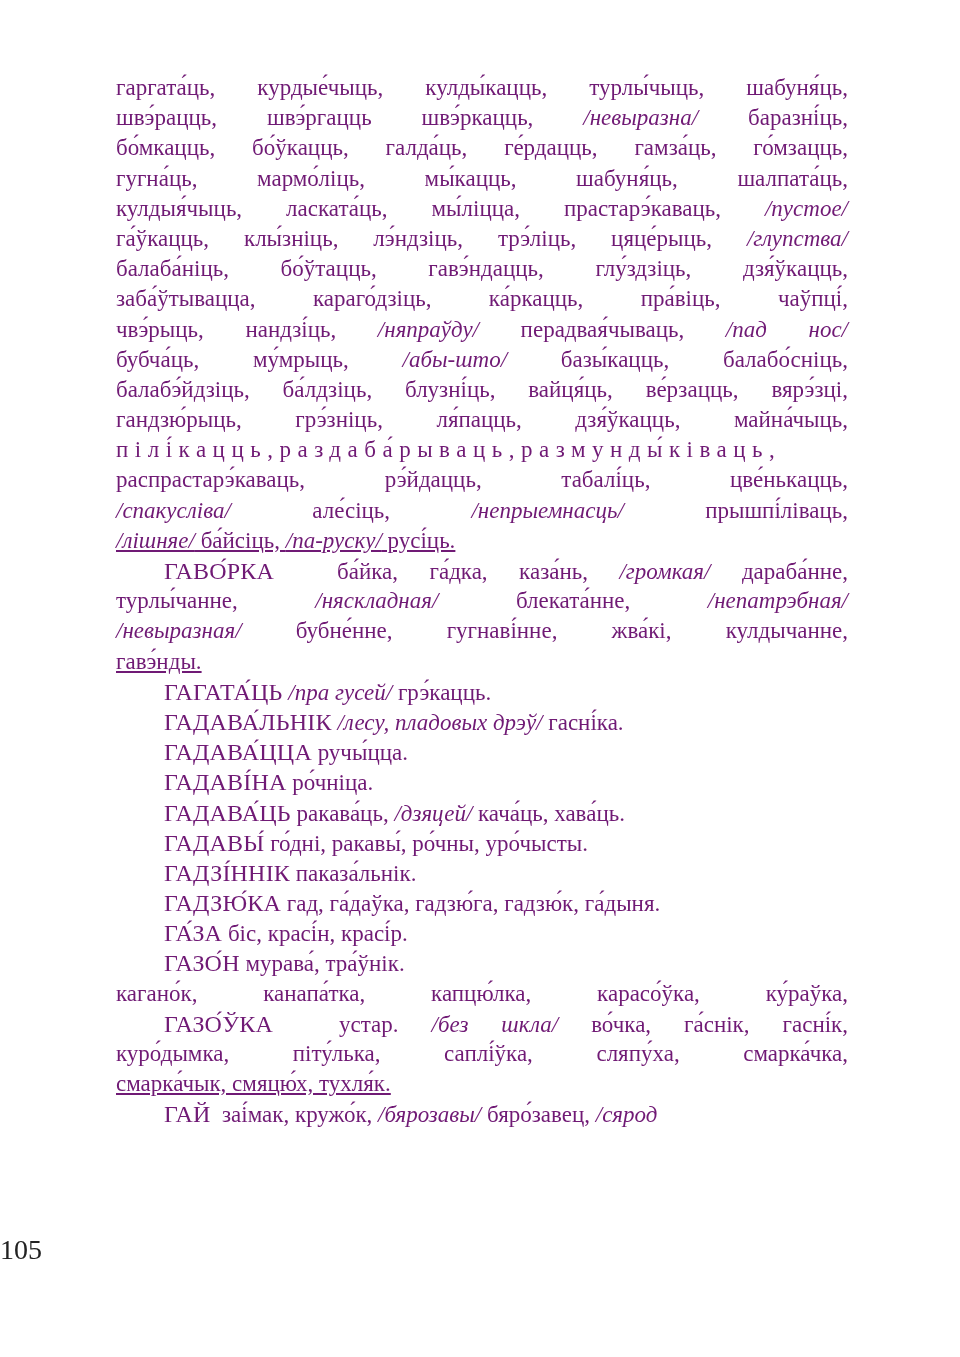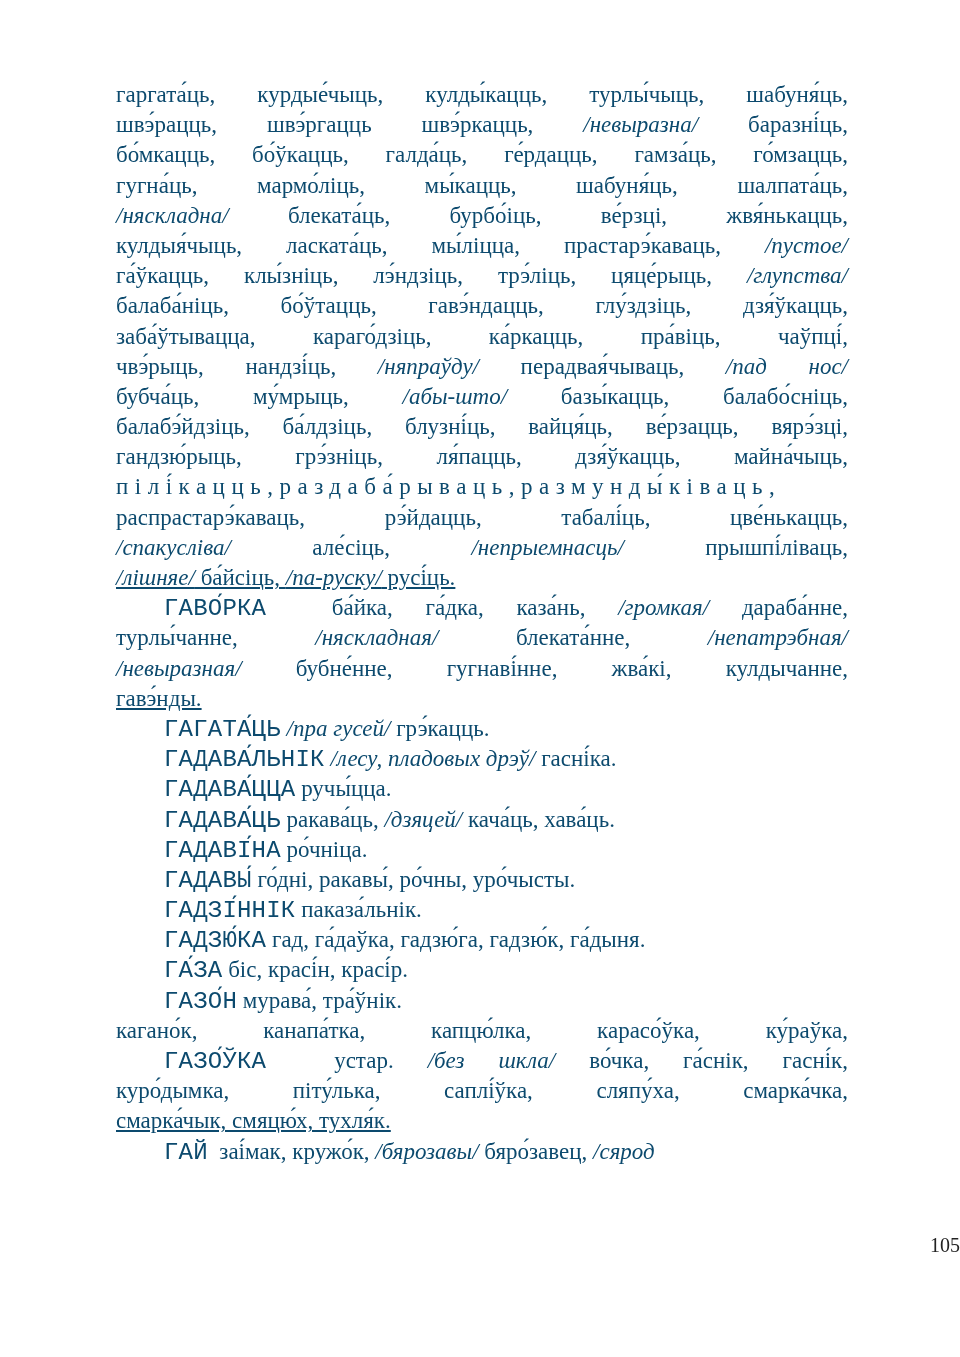--- a/index.html
+++ b/index.html
@@ -1,44 +1,43 @@
 <!DOCTYPE html>
 <html><head>
 <meta charset="utf-8">
 <style>
   html, body { margin: 0; padding: 0; background: #ffffff; }
   body { width: 960px; height: 1357px; position: relative; overflow: hidden; }
   .page {
-    position: absolute; left: 116px; top: 80px; width: 732px;
+    position: absolute; left: 116px; top: 73px; width: 732px;
     font-family: "Liberation Serif", "DejaVu Serif", serif;
-    font-size: 23px; color: #0c4a6e; line-height: 30.2px;
+    font-size: 23px; color: #701a75; line-height: 30.2px;
   }
   .line { display: block; text-align: justify; text-align-last: justify; white-space: nowrap; height: 30.2px; }
   .line.last { text-align-last: left; text-decoration: underline; }
   .it { font-style: italic; margin-top: 43px; }
-  .hw { font-size: 24px; letter-spacing: 0.2px; font-family: Liberation Mono, monospace; }
+  .hw { font-size: 24px; letter-spacing: 0.2px; }
   .indent { padding-left: 48px; }
   .spaced { letter-spacing: 6.5px; }
   .entry { display: block; height: 30.2px; white-space: nowrap; padding-left: 48px; }
   .pagenum {
-    position: absolute; left: 0; width: 960px; top: 1234px; text-align: right;
-    font-family: "Liberation Serif", serif; font-size: 20px; color: #222;
+    position: absolute; left: 0; width: 960px; top: 1234px; text-align: left;
+    font-family: "Liberation Serif", serif; font-size: 28px; color: #222;
   }
 </style>
 </head>
 <body>
 
 <div class="page">
 
   <div>
     <div class="line"><span>гаргата́ць, курдые́чыць, кулды́кацць, турлы́чыць, шабуня́ць,</span></div>
     <div class="line"><span>швэ́рацць, швэ́ргацць швэ́ркацць, </span><span class="it">/невыразна/</span><span> баразні́ць,</span></div>
     <div class="line"><span>бо́мкацць, бо́ўкацць, галда́ць, ге́рдацць, гамза́ць, го́мзацць,</span></div>
     <div class="line"><span>гугна́ць, мармо́ліць, мы́кацць, шабуня́ць, шалпата́ць,</span></div>
-    <div class="line"><span class="it">/няскладна/</span><span> блеката́ць, бурбо́іць, ве́рзці, жвя́нькацць,</span></div>
     <div class="line"><span>кулдыя́чыць, ласката́ць, мы́ліцца, прастарэ́каваць, </span><span class="it">/пустое/</span></div>
     <div class="line"><span>га́ўкацць, клы́зніць, лэ́ндзіць, трэ́ліць, цяце́рыць, </span><span class="it">/глупства/</span></div>
     <div class="line"><span>балаба́ніць, бо́ўтацць, гавэ́ндацць, глу́здзіць, дзя́ўкацць,</span></div>
     <div class="line"><span>заба́ўтывацца, караго́дзіць, ка́ркацць, пра́віць, чаўпці́,</span></div>
     <div class="line"><span>чвэ́рыць, нандзі́ць, </span><span class="it">/няпраўду/</span><span> перадвая́чываць, </span><span class="it">/пад нос/</span></div>
     <div class="line"><span>бубча́ць, му́мрыць, </span><span class="it">/абы-што/</span><span> базы́кацць, балабо́сніць,</span></div>
     <div class="line"><span>балабэ́йдзіць, ба́лдзіць, блузні́ць, вайця́ць, ве́рзацць, вярэ́зці,</span></div>
     <div class="line"><span>гандзю́рыць, грэ́зніць, ля́пацць, дзя́ўкацць, майна́чыць,</span></div>
     <div class="line spaced"><span>пілі́кацць,раздаба́рываць,размунды́ківаць,</span></div>
     <div class="line"><span>распрастарэ́каваць, рэ́йдацць, табалі́ць, цве́нькацць,</span></div>
@@ -49,22 +48,22 @@
   <div>
     <div class="line indent"><span class="hw">ГАВО́РКА</span>&nbsp;&nbsp;<span>ба́йка, га́дка, каза́нь, </span><span class="it">/громкая/</span><span> дараба́нне,</span></div>
     <div class="line"><span>турлы́чанне, </span><span class="it">/нясклaдная/</span><span> блеката́нне, </span><span class="it">/непатрэбная/</span></div>
     <div class="line"><span class="it">/невыразная/</span><span> бубне́нне, гугнаві́нне, жва́кі, кулдычанне,</span></div>
     <div class="line last"><span>гавэ́нды.</span></div>
   </div>
 
   <div class="entry"><span class="hw">ГАГАТА́ЦЬ</span> <span class="it">/пра гусей/</span><span> грэ́кацць.</span></div>
   <div class="entry"><span class="hw">ГАДАВА́ЛЬНІК</span> <span class="it">/лесу, пладовых дрэў/</span><span> гасні́ка.</span></div>
   <div class="entry"><span class="hw">ГАДАВА́ЦЦА</span> <span>ручы́цца.</span></div>
+  <div class="entry"><span class="hw">ГАДАВІ́НА</span> <span>ро́чніца.</span></div>
   <div class="entry"><span class="hw">ГАДАВА́ЦЬ</span> <span>ракава́ць, </span><span class="it">/дзяцей/</span><span> кача́ць, хава́ць.</span></div>
-  <div class="entry"><span class="hw">ГАДАВІ́НА</span> <span>ро́чніца.</span></div>
   <div class="entry"><span class="hw">ГАДАВЫ́</span> <span>го́дні, ракавы́, ро́чны, уро́чысты.</span></div>
   <div class="entry"><span class="hw">ГАДЗІ́ННІК</span> <span>паказа́льнік.</span></div>
   <div class="entry"><span class="hw">ГАДЗЮ́КА</span> <span>гад, га́даўка, гадзю́га, гадзю́к, га́дыня.</span></div>
   <div class="entry"><span class="hw">ГА́ЗА</span> <span>біс, красі́н, красі́р.</span></div>
   <div class="entry"><span class="hw">ГАЗО́Н</span> <span>мурава́, тра́ўнік.</span></div>
 
   <div>
     <div class="line"><span>кагано́к, канапа́тка, капцю́лка, карасо́ўка, ку́раўка,</span></div>
     <div class="line indent"><span class="hw">ГАЗО́ЎКА</span>&nbsp;&nbsp;<span>устар. </span><span class="it">/без шкла/</span><span> во́чка, га́снік, гасні́к,</span></div>
     <div class="line"><span>куро́дымка, піту́лька, саплі́ўка, сляпу́ха, смарка́чка,</span></div>

